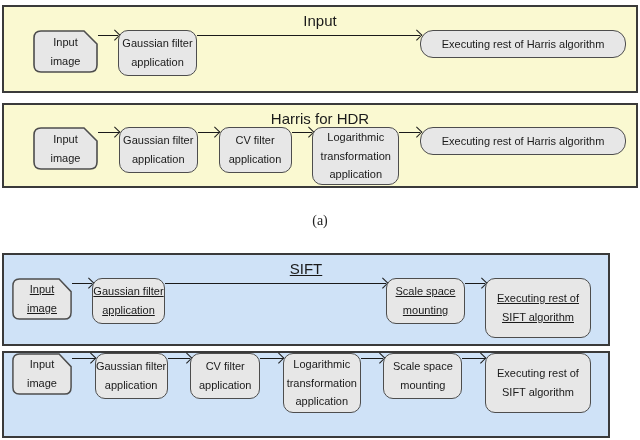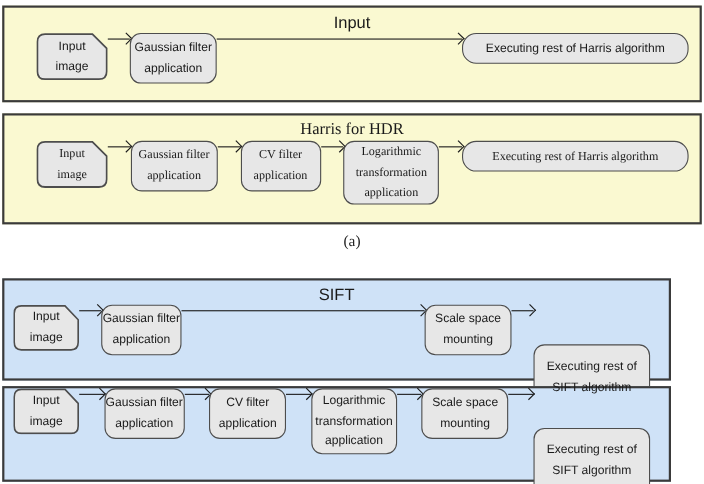--- a/index.html
+++ b/index.html
@@ -10,22 +10,22 @@
     color:var(--text,#1a1a1a);
   }
   .panel{
     position:absolute;left:2px;box-sizing:border-box;
     border:2px solid var(--panel-border,#3a3a3a);
     display:flex;flex-direction:column;
   }
   .panel.yellow{background:var(--harris-bg,#faf9d1);}
   .panel.blue{background:var(--sift-bg,#cfe2f7);}
   #p1{top:5px;width:636px;height:88px;}
-  #p2{top:103px;width:636px;height:101px;font-family:Liberation Serif, serif;}
-  #p3{top:253px;width:608px;height:93px;}
+  #p2{top:103px;width:636px;height:85px;}
+  #p3{top:253px;width:608px;height:93px;text-decoration:underline;}
   #p4{top:351px;width:608px;height:87px;}
 
   .panel-title{
     margin:0;padding-top:5px;height:18px;
     font-size:15px;font-weight:400;text-align:center;
     color:var(--text,#1a1a1a);
   }
   .row{flex:1;display:flex;align-items:flex-start;}
   #p1 .row{padding:0 10px 4px 29px;}
   #p2 .row{padding:0 10px 6px 29px;}
@@ -54,21 +54,21 @@
   .gauss-y{width:79px;height:46px;}
   .cv-y{width:73px;height:46px;}
   .log-y{width:87px;height:58px;}
   .exec-y{width:206px;height:28px;border-radius:13px;}
   
   .doc-b{width:60px;height:42px;}
   .gauss-b{width:73px;height:46px;}
   .cv-b{width:70px;height:46px;}
   .log-b{width:78px;height:60px;}
   .scale-b{width:79px;height:46px;}
-  .exec-b{width:106px;height:60px;margin-top:36px;}
+  .exec-b{width:106px;height:60px;}
 
   .arrow{flex:none;width:20px;display:flex;align-items:center;height:10px;}
   .arrow.grow{flex:1 1 auto;width:auto;min-width:16px;}
   .panel.multi .arrow{flex:1 1 auto;width:auto;min-width:16px;}
   .arrow .shaft{flex:1;height:0;border-top:1.6px solid var(--arrow,#1a1a1a);}
   .arrow .head{
     flex:none;width:6.5px;height:6.5px;margin-left:-7.5px;
     border-top:1.6px solid var(--arrow,#1a1a1a);
     border-right:1.6px solid var(--arrow,#1a1a1a);
     transform:rotate(45deg);

